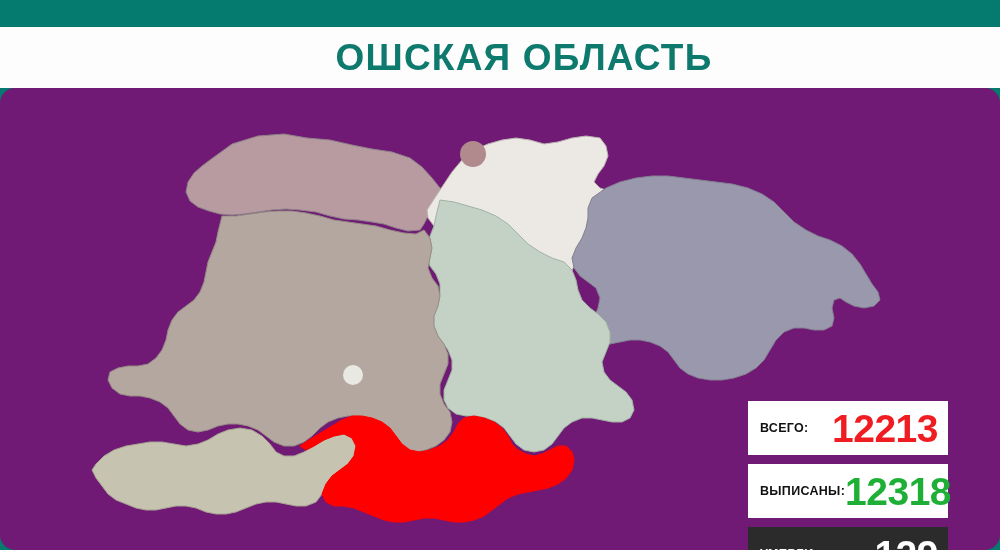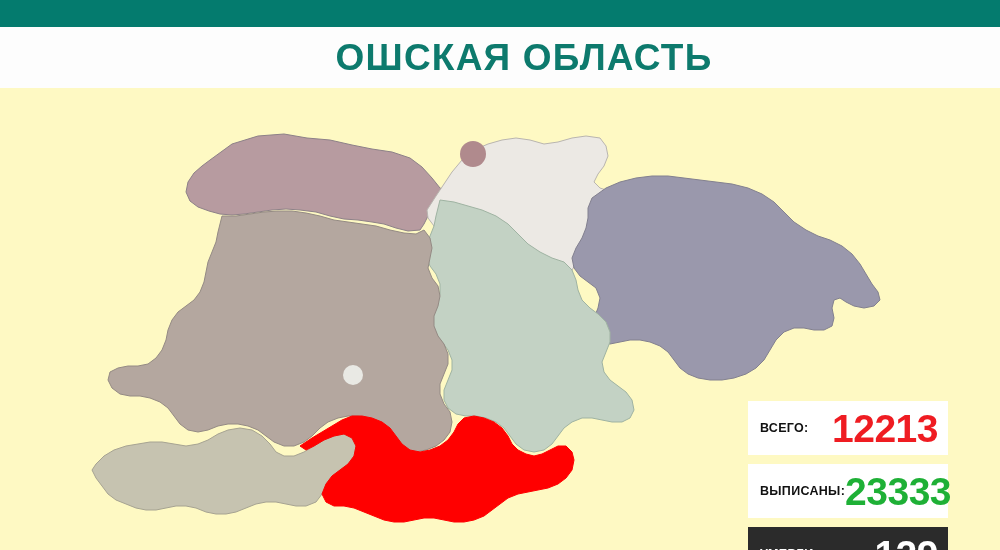--- a/index.html
+++ b/index.html
@@ -45,21 +45,22 @@
     line-height: 1;
     white-space: nowrap;
     margin-left: 48px;
   }
   
   .map-stage {
     position: absolute;
     left: 0; top: 88px;
     width: 1000px;
     height: 462px;
-    background: #fef9c3;
+    background: #701a75;
+    border-radius: 15px;
   }
   .map-svg {
     position: absolute;
     left: 0; top: 0;
     width: 1000px;
     height: 462px;
     display: block;
   }
   
   .stats-panel {
@@ -199,21 +200,21 @@
 
     <div class="stats-panel">
 
       <div class="stat-row light">
         <span class="stat-label">ВСЕГО:</span>
         <span class="stat-value red">12213</span>
       </div>
 
       <div class="stat-row light">
         <span class="stat-label">ВЫПИСАНЫ:</span>
-        <span class="stat-value green">23333</span>
+        <span class="stat-value green">12318</span>
       </div>
 
       <div class="stat-row dark">
         <span class="stat-label">УМЕРЛИ:</span>
         <span class="stat-value white">129</span>
       </div>
 
     </div>
   </div>
 

